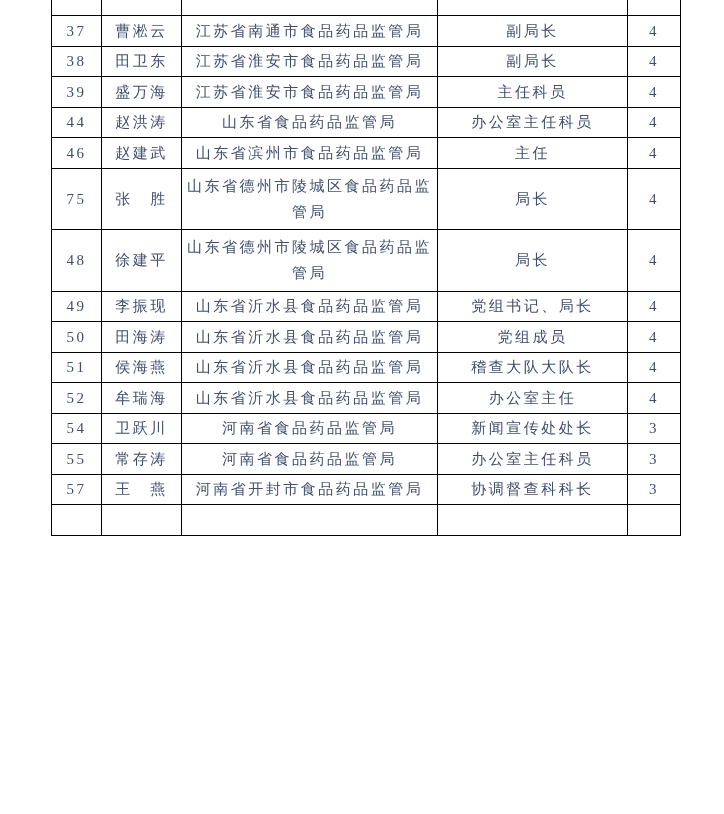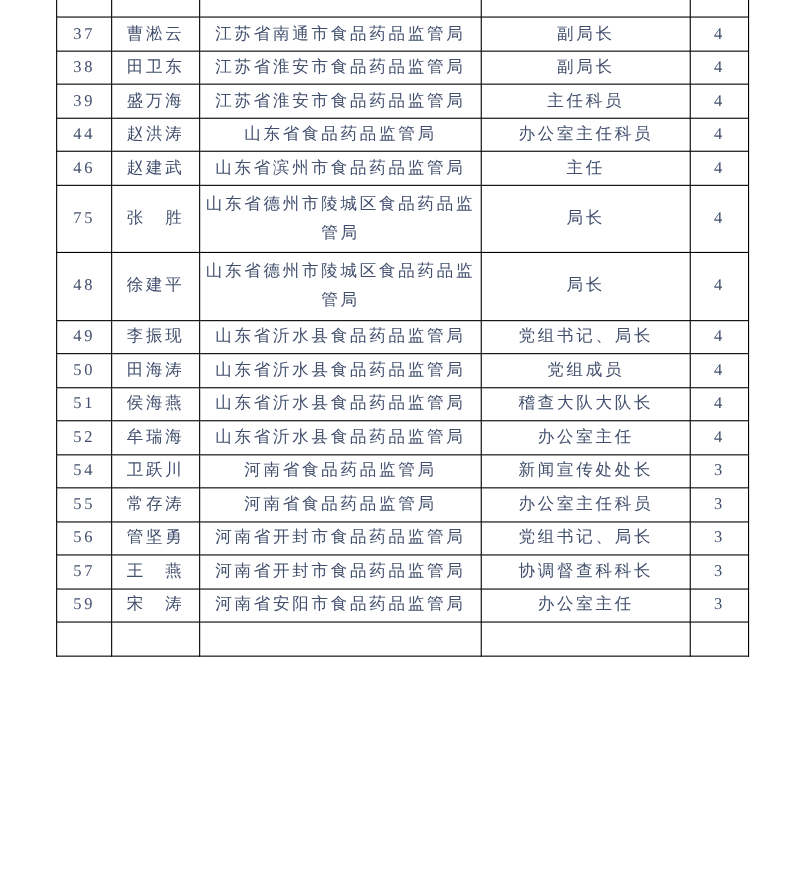--- a/index.html
+++ b/index.html
@@ -164,44 +164,30 @@
   </tr>
 
   <tr>
     <td class="c-index">55</td>
     <td class="c-name">常存涛</td>
     <td class="c-org">河南省食品药品监管局</td>
     <td class="c-pos">办公室主任科员</td>
     <td class="c-count">3</td>
   </tr>
 
-  <tr>
-    <td class="c-index">56</td>
-    <td class="c-name">管坚勇</td>
-    <td class="c-org">河南省开封市食品药品监管局</td>
-    <td class="c-pos">党组书记、局长</td>
-    <td class="c-count">3</td>
-  </tr>
 
   <tr>
     <td class="c-index">57</td>
     <td class="c-name">王　燕</td>
     <td class="c-org">河南省开封市食品药品监管局</td>
     <td class="c-pos">协调督查科科长</td>
     <td class="c-count">3</td>
   </tr>
 
 
-  <tr>
-    <td class="c-index">59</td>
-    <td class="c-name">宋　涛</td>
-    <td class="c-org">河南省安阳市食品药品监管局</td>
-    <td class="c-pos">办公室主任</td>
-    <td class="c-count">3</td>
-  </tr>
 <tr class="spacer">
           <td></td>
           <td></td>
           <td></td>
           <td></td>
           <td></td>
         </tr>
       </tbody>
   </table>
 </div>

